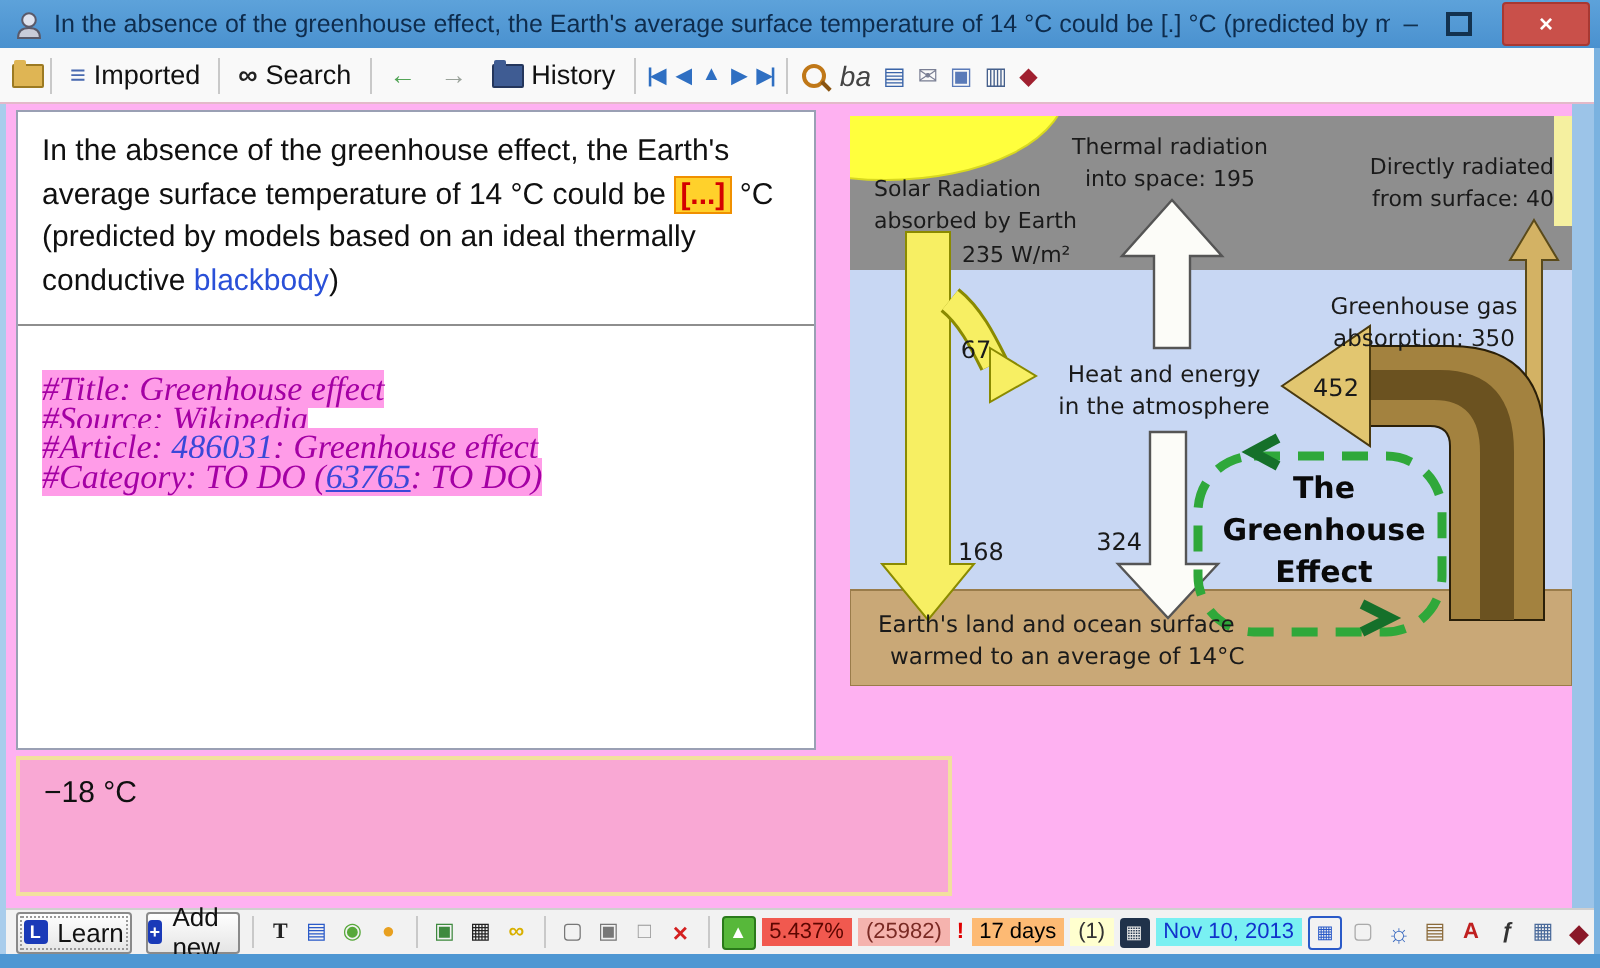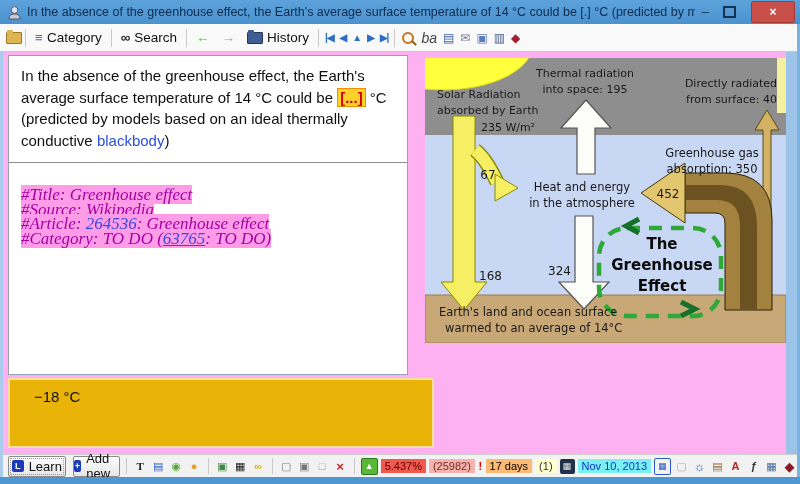--- a/index.html
+++ b/index.html
@@ -43,23 +43,23 @@
     border:1px solid #9aa0b4;box-sizing:border-box;overflow:hidden;}
   .qtext{padding:9px 12px 0;font-size:15px;line-height:21.5px;color:#101010;}
   .cloze{background:#ffd12b;color:#d40000;font-weight:bold;border:1px solid #f09000;
     padding:0 2px;}
   .qlink{color:#2a50d8;}
   .qhr{border:none;border-top:1px solid#8e8e8e;margin:11px 0 0 0;}
   .meta{margin:25px 12px 0;font-family:"Liberation Serif",serif;font-style:italic;
     font-size:17px;line-height:14.5px;color:#a400a4;}
   .meta .hl{background:#ff9ce8;}
   .meta a{color:#3a48d8;text-decoration:underline;}
-  .abox{position:absolute;left:8px;top:378px;width:426px;height:70px;background:#eab308;
+  .abox{position:absolute;left:8px;top:378px;width:468px;height:70px;background:#f9a8d4;
     border:2px solid #f2e09e;box-sizing:border-box;font-size:15px;color:#101010;
-    padding:8px 24px;}
+    padding:8px 12px;}
   .diagram{position:absolute;left:425px;top:58px;width:361px;height:285px;}
   .diagram svg{display:block;}
   
   .statusbar{position:absolute;left:0;top:454px;width:800px;height:23px;background:#f2f2f2;
     border-top:1px solid #cfcfcf;display:flex;align-items:center;padding:0 3px 0 8px;
     box-sizing:border-box;gap:3px;font-size:11px;color:#222;}
   .btn{height:19px;border:1px solid #8a8a8a;border-radius:2px;
     background:linear-gradient(#fefefe,#e5e5e5);display:flex;align-items:center;
     justify-content:center;gap:5px;font-size:13px;color:#111;}
   .btn-learn{width:118px;outline:1px dotted #999;outline-offset:-3px;}
@@ -95,21 +95,21 @@
     <span class="winbtn">–</span>
     <span class="maxbox"></span>
     <span class="closebtn">×</span>
   </div>
 
   <div class="toolbar">
     <span class="folder f-gold"></span>
     <span class="tsep"></span>
     <span class="tbtn">
       <span class="ico-contents">≡</span>
-      <span>Category</span>
+      <span>Imported</span>
     </span>
     <span class="tsep"></span>
     <span class="tbtn">
       <span class="ico-search">∞</span>
       <span>Search</span>
     </span>
     <span class="tsep"></span>
     <span class="tbtn arr-back">←</span>
     <span class="tbtn arr-fwd">→</span>
     <span class="tbtn">
@@ -131,21 +131,21 @@
     <span class="glyph" style="color:#46608c;">▥</span>
     <span class="glyph" style="color:#a02030;">◆</span>
   </div>
 
   <div class="qbox">
     <div class="qtext"><span>In the absence of the greenhouse effect, the Earth's average surface temperature of 14 °C could be </span><span class="cloze">[...]</span><span> °C (predicted by models based on an ideal thermally conductive </span><a class="qlink">blackbody</a><span>)</span></div>
     <hr class="qhr">
     <div class="meta">
       <div><span class="hl">#Title: Greenhouse effect</span></div>
       <div><span class="hl">#Source: Wikipedia</span></div>
-      <div><span class="hl"><span>#Article: </span><a>264536</a><span>: Greenhouse effect</span></span></div>
+      <div><span class="hl"><span>#Article: </span><a>486031</a><span>: Greenhouse effect</span></span></div>
       <div><span class="hl"><span>#Category: TO DO (</span><a>63765</a><span>: TO DO)</span></span></div>
     </div>
   </div>
 
   <div class="abox">
     <span>−18 °C</span>
   </div>
 
   <div class="diagram">
     <svg width="361" height="285" viewBox="0 0 361 285" style="font-family:'DejaVu Sans',sans-serif;">

